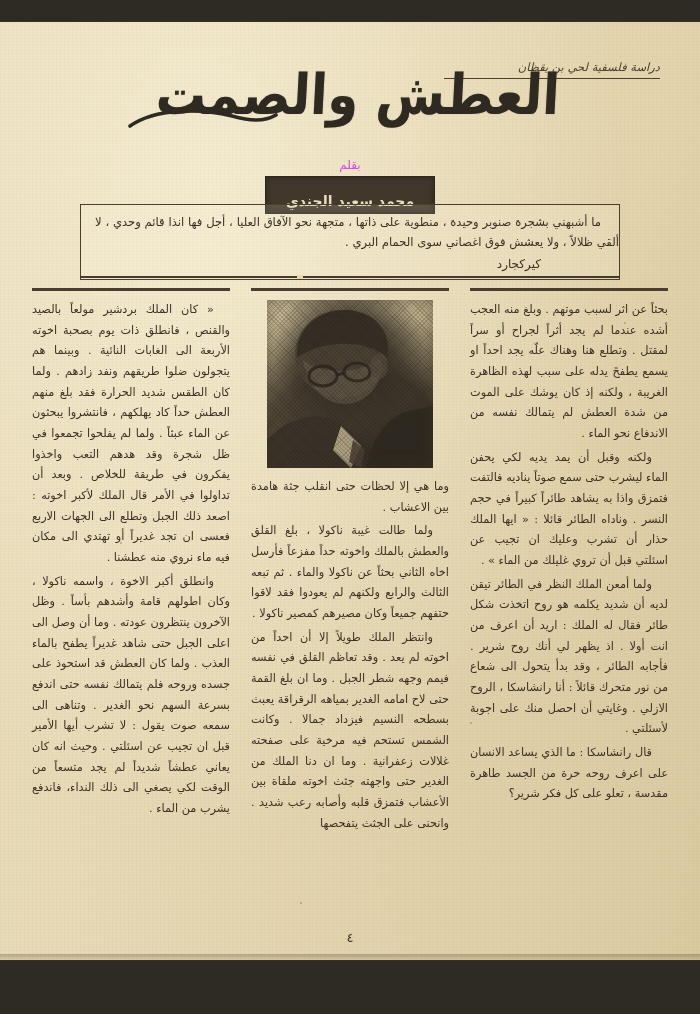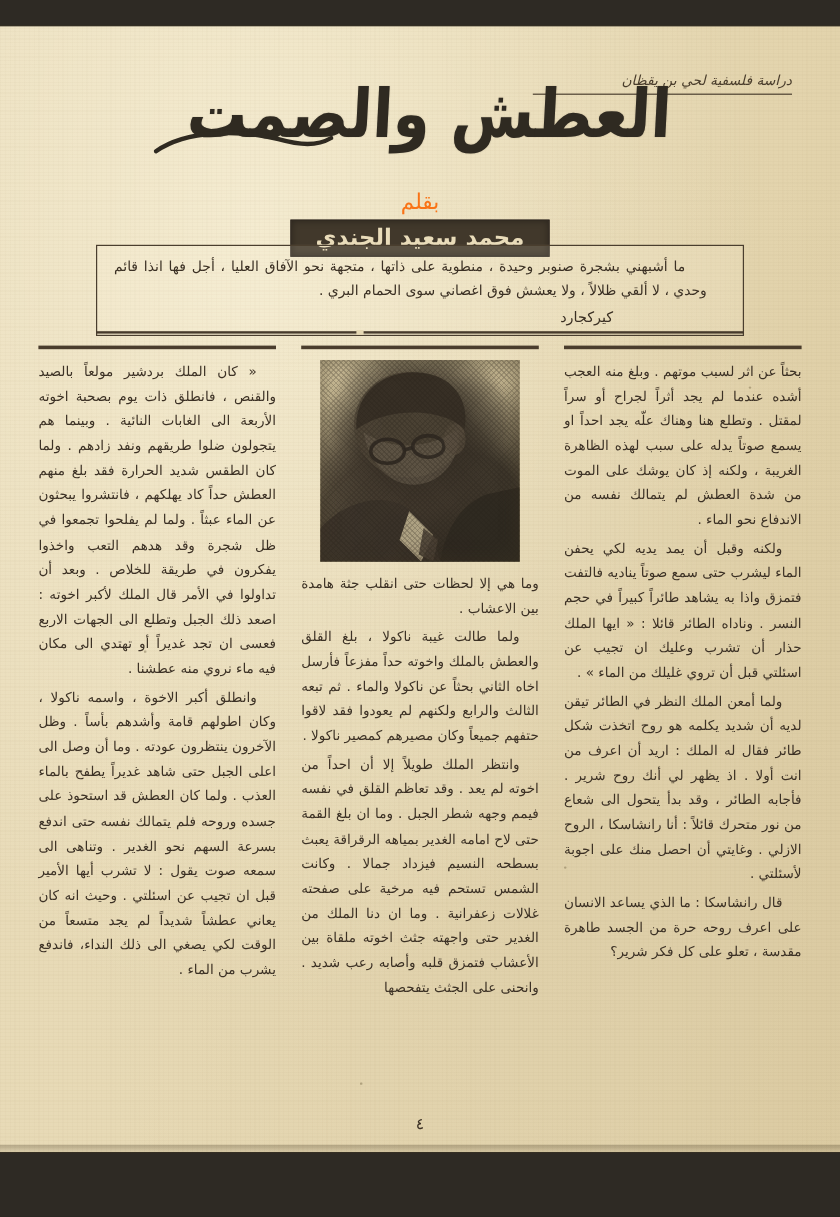--- a/index.html
+++ b/index.html
@@ -65,35 +65,35 @@
   }
   #title-swash{
     position:absolute;left:128px;top:84px;width:150px;height:26px;
   }
 
   
   #byline{
     position:absolute;left:0;right:0;top:136px;text-align:center;
   }
   #byline-label{
-    font-size:18px;color:#f97316;letter-spacing:1px;margin-bottom:4px;
+    font-size:12px;color:#d946ef;letter-spacing:1px;margin-bottom:4px;
   }
   #author-plate{
     display:inline-block;background:#41382b;color:#e9dcba;
-    padding:3px 20px 4px;font-size:19px;font-weight:bold;
+    padding:16px 20px 4px;font-size:14px;font-weight:bold;
     letter-spacing:.5px;border:1px solid #2e2720;
     box-shadow:inset 0 0 6px rgba(0,0,0,.35);
   }
 
   
   #epigraph{
     position:absolute;left:80px;top:182px;width:540px;height:76px;
     border:1.4px solid #4a3e2e;
     box-sizing:border-box;
-    padding:8px 30px 6px 14px;
+    padding:8px 0 6px 14px;
     background:rgba(255,250,228,.14);
   }
   #epigraph-text{
     font-size:11.6px;line-height:1.72;color:#3b3024;text-align:justify;
     text-indent:18px;
   }
   #epigraph-attrib{
     margin-top:4px;font-size:12px;color:#3b3024;
     text-align:right;padding-right:78px;
   }
@@ -245,21 +245,21 @@
         <p>ولما طالت غيبة ناكولا ، بلغ القلق والعطش بالملك واخوته حداً مفزعاً فأرسل اخاه الثاني بحثاً عن ناكولا والماء . ثم تبعه الثالث والرابع ولكنهم لم يعودوا فقد لاقوا حتفهم جميعاً وكان مصيرهم كمصير ناكولا .</p>
         <p>وانتظر الملك طويلاً إلا أن احداً من اخوته لم يعد . وقد تعاظم القلق في نفسه فيمم وجهه شطر الجبل . وما ان بلغ القمة حتى لاح امامه الغدير بمياهه الرقراقة يعبث بسطحه النسيم فيزداد جمالا . وكانت الشمس تستحم فيه مرخية على صفحته غلالات زعفرانية . وما ان دنا الملك من الغدير حتى واجهته جثث اخوته ملقاة بين الأعشاب فتمزق قلبه وأصابه رعب شديد . وانحنى على الجثث يتفحصها</p>
       </div>
     </div>
 
     <div class="col-gap"></div>
 
     <div class="column">
       <div class="col-rule-top"></div>
       <div class="col-body">
-        <p class="cont">بحثاً عن اثر لسبب موتهم . وبلغ منه العجب أشده عندما لم يجد أثراً لجراح أو سراً لمقتل . وتطلع هنا وهناك علّه يجد احداً او يسمع صوتاً يدله على سبب لهذه الظاهرة الغريبة ، ولكنه إذ كان يوشك على الموت من شدة العطش لم يتمالك نفسه من الاندفاع نحو الماء .</p>
+        <p class="cont">بحثاً عن اثر لسبب موتهم . وبلغ منه العجب أشده عندما لم يجد أثراً لجراح أو سراً لمقتل . وتطلع هنا وهناك علّه يجد احداً او يسمع يطفحً يدله على سبب لهذه الظاهرة الغريبة ، ولكنه إذ كان يوشك على الموت من شدة العطش لم يتمالك نفسه من الاندفاع نحو الماء .</p>
         <p>ولكنه وقبل أن يمد يديه لكي يحفن الماء ليشرب حتى سمع صوتاً يناديه فالتفت فتمزق واذا به يشاهد طائراً كبيراً في حجم النسر . وناداه الطائر قائلا : « ايها الملك حذار أن تشرب وعليك ان تجيب عن اسئلتي قبل أن تروي غليلك من الماء » .</p>
         <p>ولما أمعن الملك النظر في الطائر تيقن لديه أن شديد يكلمه هو روح اتخذت شكل طائر فقال له الملك : اريد أن اعرف من انت أولا . اذ يظهر لي أنك روح شرير . فأجابه الطائر ، وقد بدأ يتحول الى شعاع من نور متحرك قائلاً : أنا رانشاسكا ، الروح الازلي . وغايتي أن احصل منك على اجوبة لأسئلتي .</p>
         <p>قال رانشاسكا : ما الذي يساعد الانسان على اعرف روحه حرة من الجسد طاهرة مقدسة ، تعلو على كل فكر شرير؟</p>
       </div>
     </div>
 
   </div>
 
   <div id="folio">٤</div>
 

